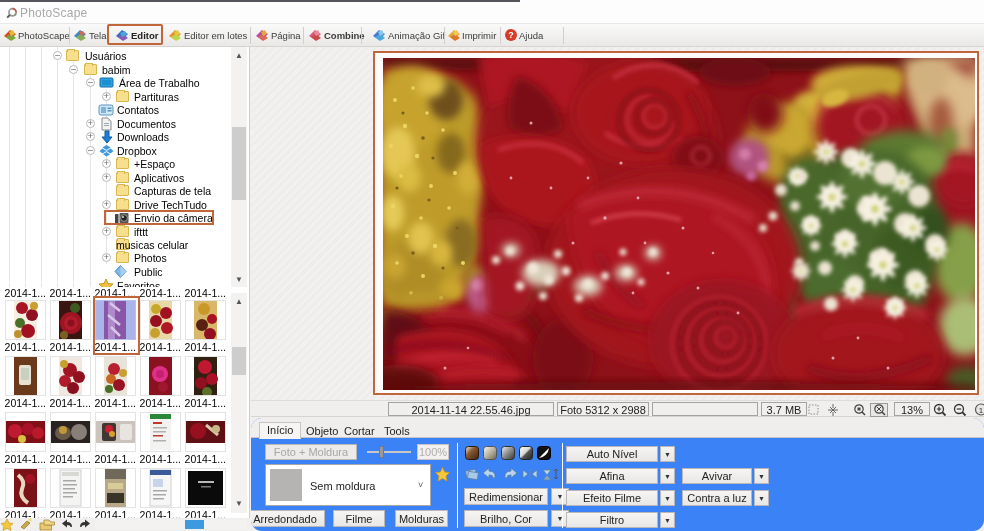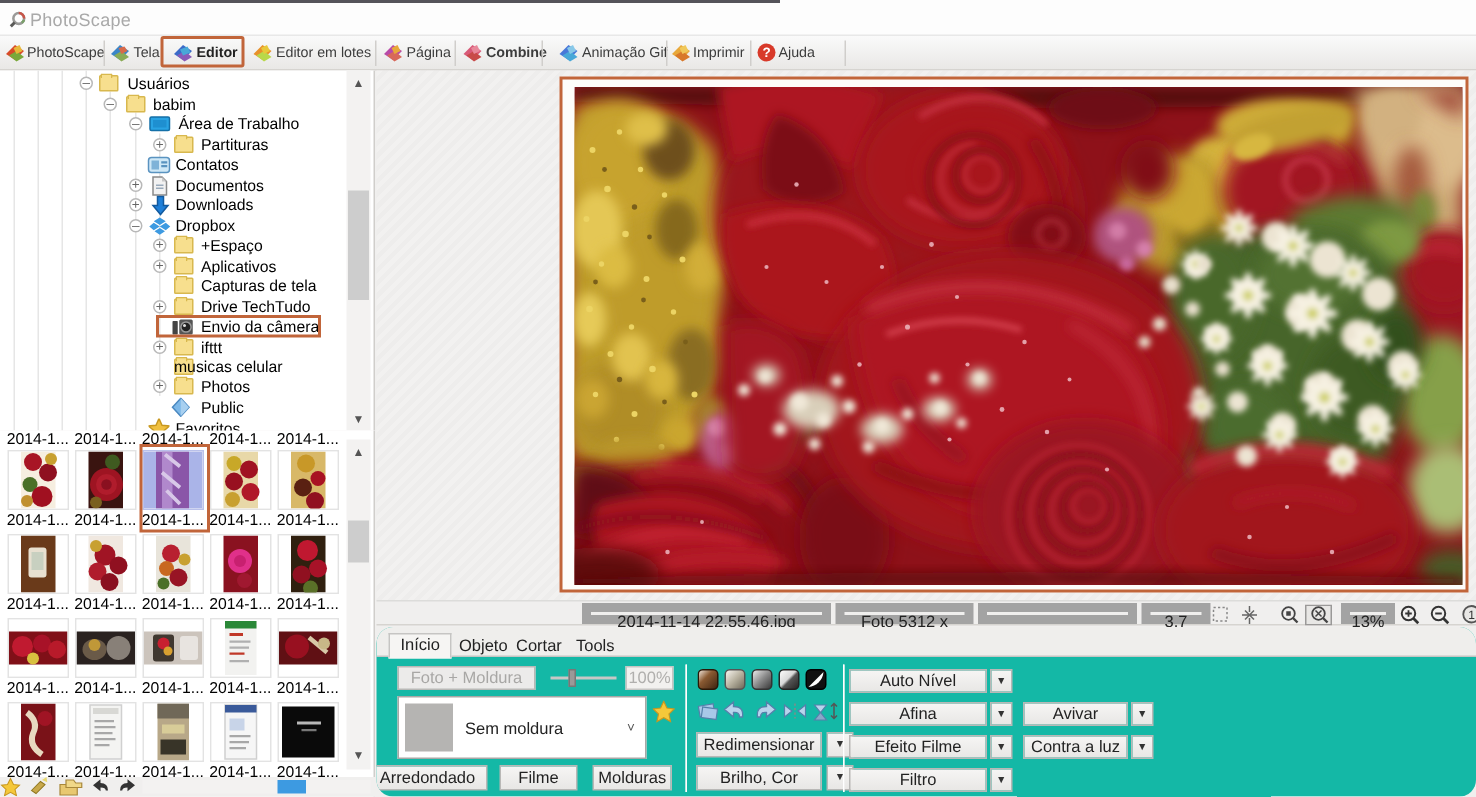--- a/index.html
+++ b/index.html
@@ -36,24 +36,24 @@
 .tlabel { position:absolute; width:45px; text-align:right; font-size:10.5px; color:#000; }
 
 
 #canvas { left:251px; top:47px; width:733px; height:353px;
   background:repeating-linear-gradient(135deg,#f2f1f0 0 3px,#eeedec 3px 6px); }
 #photoframe { left:373px; top:51px; width:606px; height:344px; border:2px solid #c1653a; background:#fdfcfa; }
 #photo { left:383px; top:58px; width:592px; height:332px; }
 
 
 #statusbar { left:251px; top:400px; width:733px; height:17px; background:#f0efee; border-top:1px solid #dcdcda; border-bottom:1px solid #d6d4d0; }
-.scell { position:absolute; top:1px; height:14px; line-height:14px; border:6px solid #a3a3a3; background:#f0efee; text-align:center; font-size:11px; color:#222; }
-
-
-#bottompanel { left:251px; top:418px; width:733px; height:113px; background:#14b8a6; overflow:hidden;border-radius:11px; }
+.scell { position:absolute; top:1px; height:14px; line-height:14px; border:1px solid #a3a3a3; background:#f0efee; text-align:center; font-size:11px; color:#222; }
+
+
+#bottompanel { left:251px; top:418px; width:733px; height:113px; background:#3b82f6; overflow:hidden;border-radius:11px; }
 .btab { position:absolute; top:6px; height:15px; line-height:15px; padding:0 7px; font-size:11px; color:#222; }
 .btn { position:absolute; background:linear-gradient(#f6f5f4,#e8e7e5); border:1px solid #b9b8b6; text-align:center; font-size:11px; color:#222; }
 .drop { position:absolute; background:linear-gradient(#f6f5f4,#e8e7e5); border:1px solid #b9b8b6; text-align:center; font-size:7px; color:#333; }
 .vsep { position:absolute; width:1px; background:#dddcda; border-right:1px solid #fff; }
 </style>
 </head>
 <body>
 <div id="app">
   <div id="titlebar" class="abs"></div>
   <svg class="abs" style="left:5px;top:7px" width="13" height="12">

